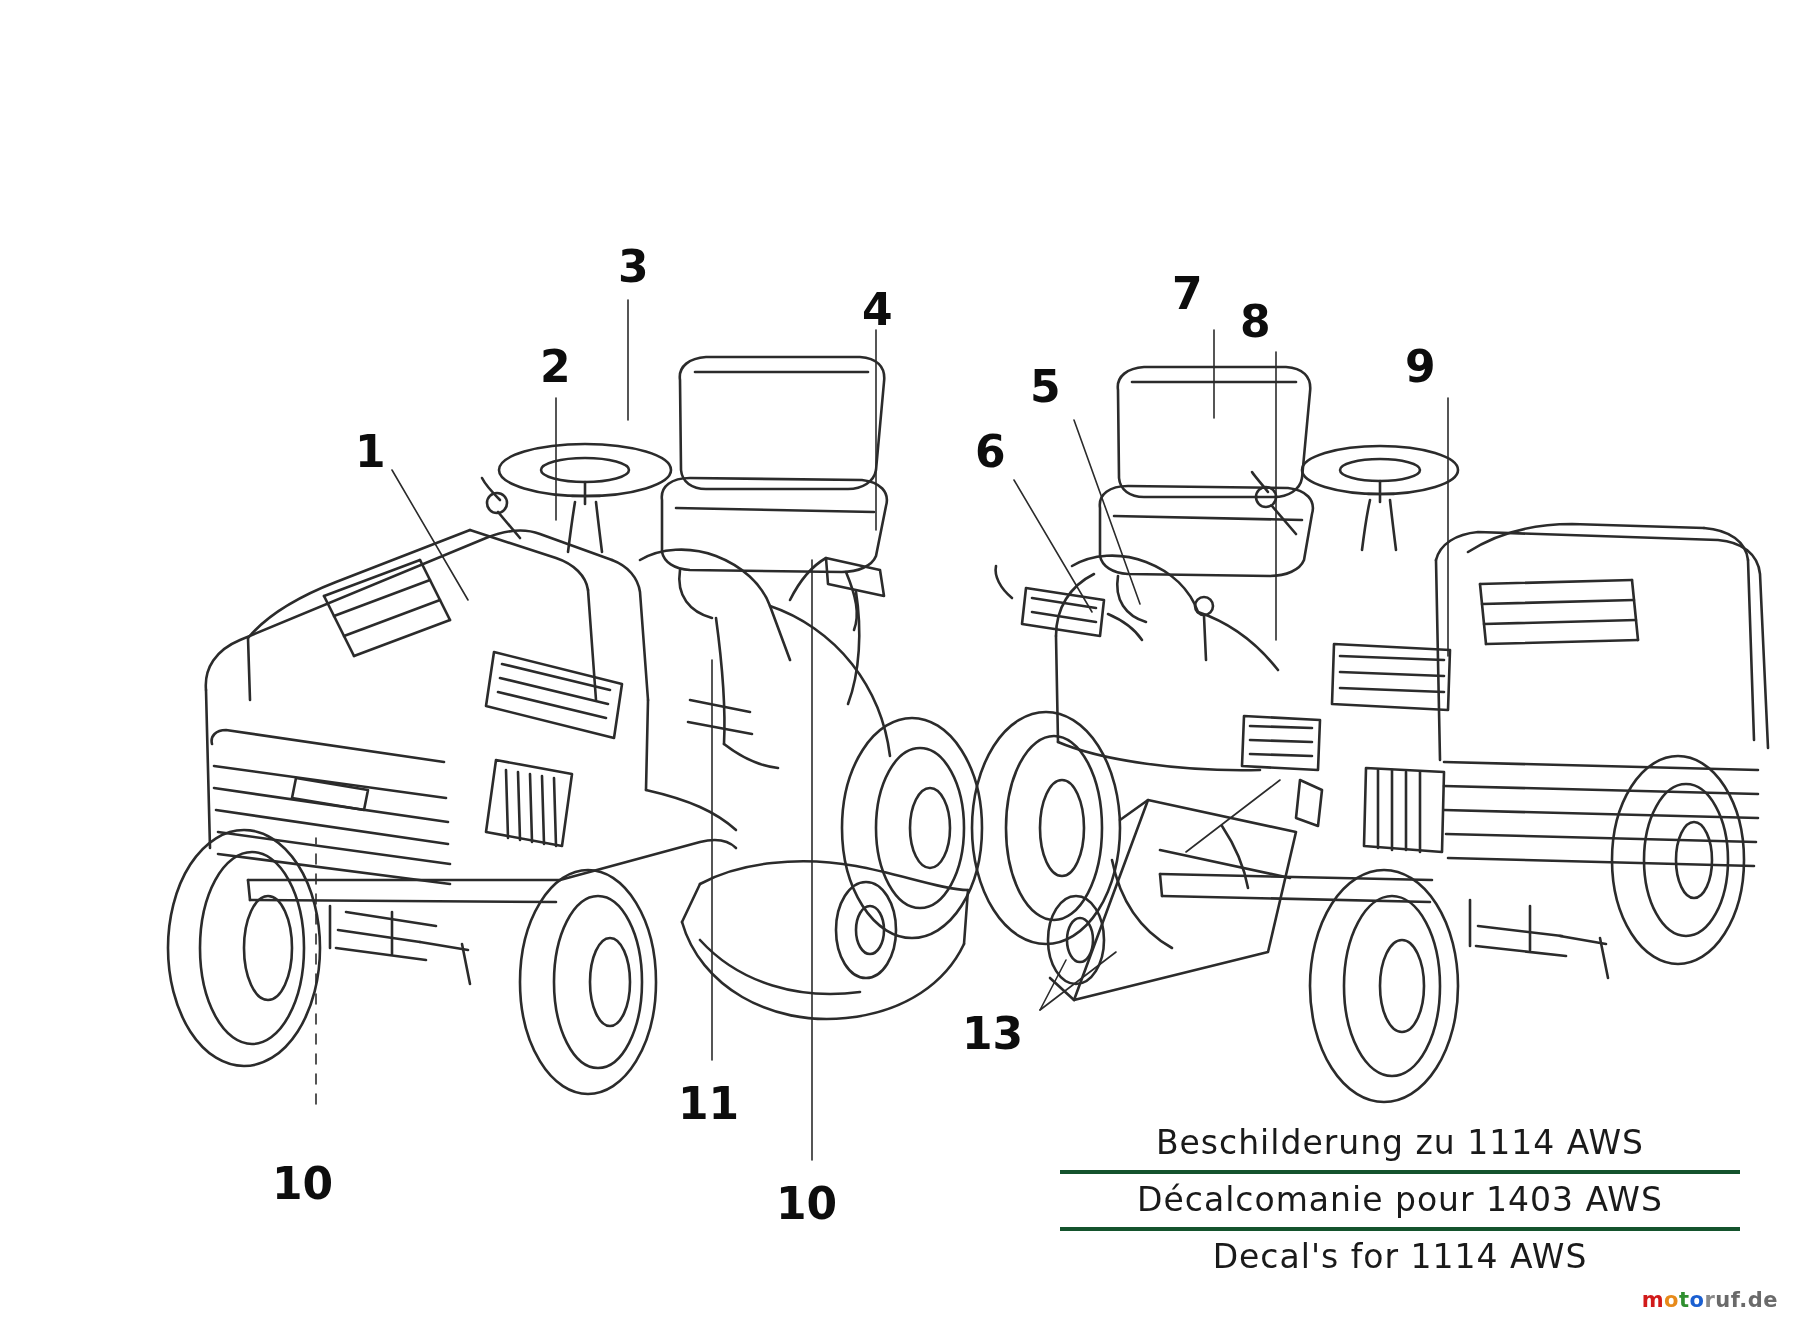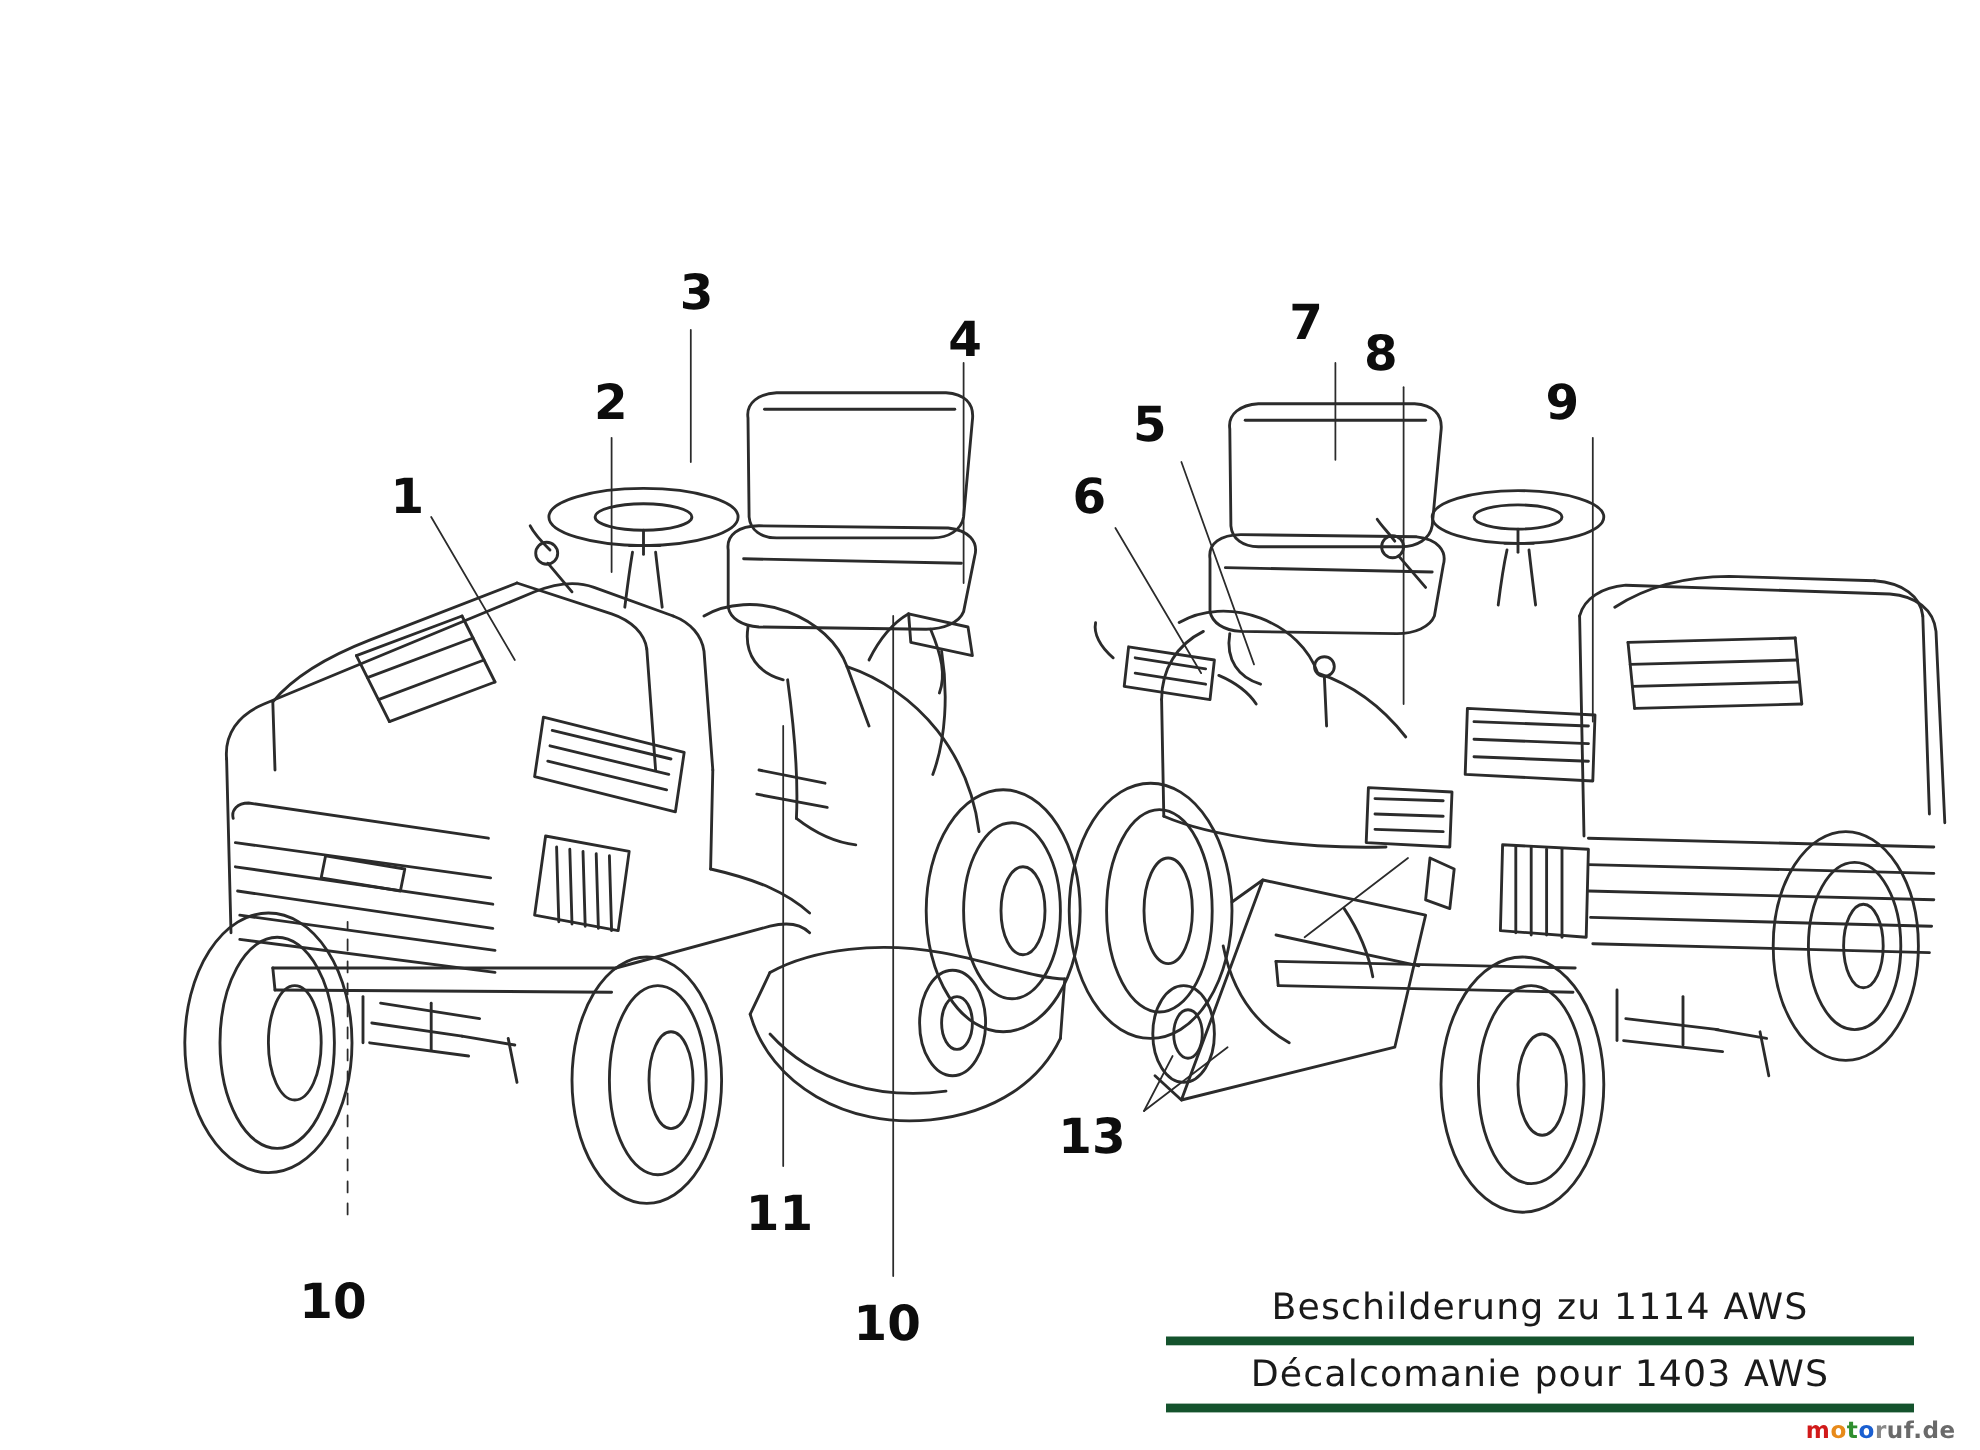--- a/index.html
+++ b/index.html
@@ -44,21 +44,21 @@
     bottom: 34px;
     width: 680px;
     text-align: center;
   }
   .caption-line {
     font-family: "DejaVu Sans", sans-serif;
     font-size: 33px;
     color: #1a1a1a;
     letter-spacing: 1px;
     padding: 6px 0 8px 0;
-    border-bottom: 8px solid #14532d;
+    border-bottom: 4px solid #14532d;
     white-space: nowrap;
   }
   .caption-line.last {
     border-bottom: none;
   }
   .watermark {
     position: absolute;
     right: 22px;
     bottom: 6px;
     font-family: "DejaVu Sans", sans-serif;
@@ -322,19 +322,20 @@
   <div class="callout" style="left:1240px; top:300px;">8</div>
   <div class="callout" style="left:1405px; top:345px;">9</div>
   <div class="callout" style="left:272px;  top:1122px;margin-top:40px;">10</div>
   <div class="callout" style="left:678px;  top:1082px;">11</div>
   <div class="callout" style="left:776px;  top:1182px;">10</div>
   <div class="callout" style="left:962px;  top:1012px;">13</div>
 
   <div class="caption-block">
     <div class="caption-line">Beschilderung zu 1114 AWS</div>
     <div class="caption-line">Décalcomanie pour 1403 AWS</div>
+    <div class="caption-line last">Decal's for 1114 AWS</div>
   </div>
 
   <div class="watermark">
     <span class="wm-m">m</span><span class="wm-o1">o</span><span class="wm-t">t</span><span class="wm-o2">o</span><span class="wm-r">r</span><span class="wm-rest">uf.de</span>
   </div>
 
 </div>
 
 </body></html>

